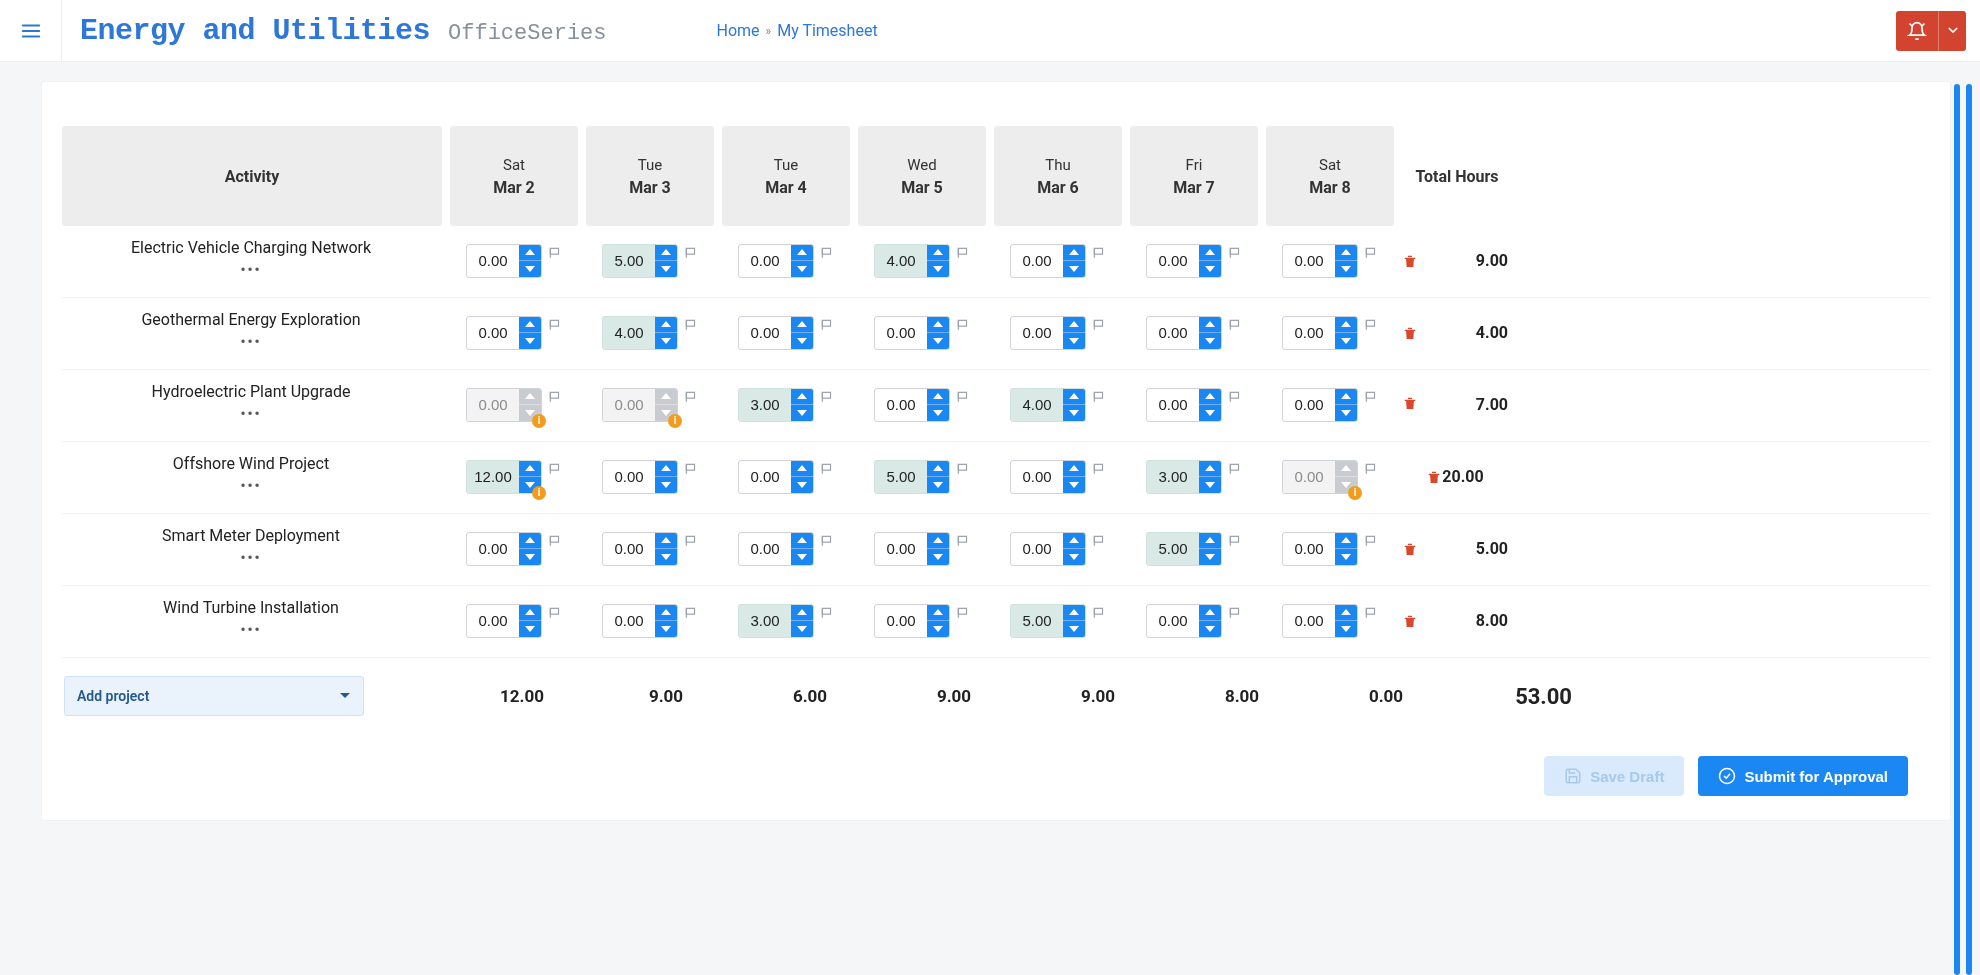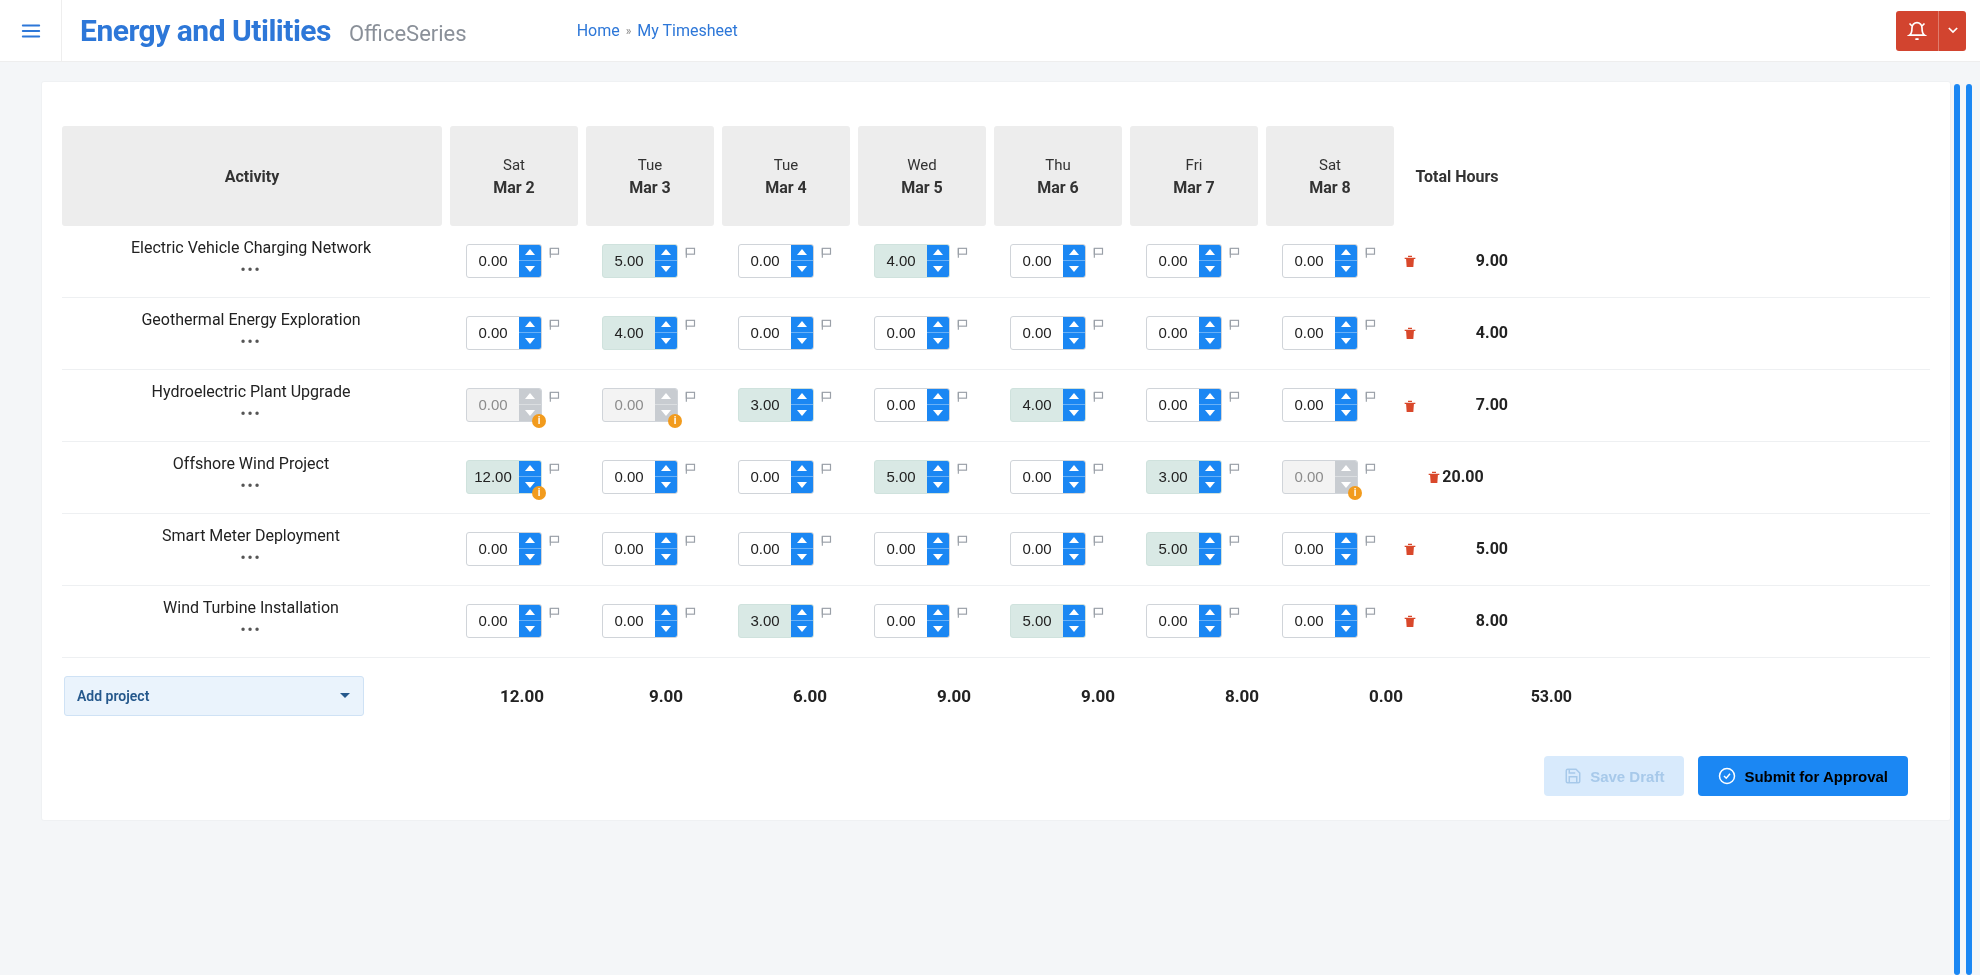--- a/index.html
+++ b/index.html
@@ -2,21 +2,21 @@
 <html><head>
 <meta charset="utf-8">
 <style>
   * { box-sizing: border-box; margin: 0; padding: 0; }
   body { font-family: -apple-system, BlinkMacSystemFont, "Segoe UI", Roboto, sans-serif; background: #f4f6f8; color: #222; font-size: 14px; }
 
   
   .header { background: #fff; display: flex; align-items: center; height: 62px; border-bottom: 1px solid #eee; position: relative; }
   .hamburger { width: 62px; height: 62px; display:flex; align-items:center; justify-content:center; border-right: 1px solid #eee; cursor:pointer; }
   .hamburger svg { width: 22px; height: 22px; stroke: #2d77d8; }
-  .brand { padding: 0 18px; display: flex; align-items: baseline; gap: 18px; }
+  .brand { padding: 0 18px; display: flex; align-items: baseline; gap: 18px; font-family: Liberation Mono, monospace; }
   .brand-title { font-size: 30px; font-weight: 700; color: #2d77d8; letter-spacing: -0.5px; }
   .brand-sub   { font-size: 22px; color: #8a9099; }
   .crumbs { margin-left: 92px; display:flex; align-items:center; gap:6px; font-size: 16px; }
   .crumbs a { color: #2d77d8; text-decoration: none; }
   .crumbs .sep { color: #888; font-size: 12px; }
   .header-right { margin-left: auto; margin-right: 14px; display:flex; }
   .bell-btn { width: 42px; height: 40px; background: #d2442f; display:flex; align-items:center; justify-content:center; cursor:pointer; border-radius: 3px 0 0 3px;}
   .bell-drop { width: 28px; height: 40px; background: #d2442f; border-left: 1px solid rgba(255,255,255,.3); display:flex; align-items:center; justify-content:center; cursor:pointer; border-radius: 0 3px 3px 0;}
   .bell-btn svg, .bell-drop svg { stroke: #fff; fill: none; }
 
@@ -58,28 +58,28 @@
   .trash { width:16px; height:16px; cursor:pointer; }
   .trash svg { width:16px; height:16px; fill:#d9482b; }
 
   .row-total { text-align:right; font-weight:700; font-size:16px; padding-right:4px;}
 
   
   .foot-row { display:grid; grid-template-columns: 380px repeat(7, 128px) 110px; gap:16px; padding: 18px 0 6px 0; align-items:center; }
   .add-proj { width: calc(100% - 80px); margin-left:2px; height: 40px; background:#eaf3fc; border:1px solid #cfe2f5; border-radius:3px; display:flex; align-items:center; justify-content:space-between; padding:0 12px; color:#25588c; font-weight:600; cursor:pointer; }
   .add-proj svg { width:12px; height:8px; fill:#25588c; }
   .col-total { text-align:center; font-weight:700; font-size:17px; }
-  .grand { text-align:right; font-weight:700; font-size:16px; padding-right:4px; }
+  .grand { text-align:right; font-weight:700; font-size:22px; padding-right:4px; }
 
   
   .actions { display:flex; justify-content:flex-end; gap:14px; margin: 34px 22px 0 0; }
   .btn { display:flex; align-items:center; gap:8px; height:40px; padding:0 20px; border-radius:4px; font-weight:600; font-size:15px; border:none; cursor:pointer; }
   .btn-draft { background:#d8eafc; color:#a7c9ea; cursor:default; }
   .btn-draft svg { stroke:#a7c9ea; fill:none; }
-  .btn-submit { background:#1b87f3; color:#000000; }
+  .btn-submit { background:#1b87f3; color:#ffffff; }
   .btn-submit svg { stroke:#fff; fill:none; }
 
 </style>
 </head>
 <body>
 
 <div class="header">
   <div class="hamburger">
     <svg viewBox="0 0 24 24" stroke-width="2" stroke-linecap="round">
         <line x1="3" y1="6" x2="21" y2="6"></line>
@@ -624,21 +624,21 @@
                     </svg>
                   </button>
                 </div>
               </div>
               <span class="flag"><svg viewBox="0 0 24 24" stroke-width="2">
                   <rect x="4" y="4" width="14" height="10"></rect>
                   <line x1="4" y1="4" x2="4" y2="20"></line>
                 </svg></span>
             </div>
             <div style="display: flex; flex-direction: column; gap: 6px;">
-              <div style="display:flex;align-items:flex-end;justify-content:space-between;">
+              <div style="display:flex;align-items:flex-start;justify-content:space-between;">
                 <span class="trash"><svg viewBox="0 0 24 24">
                     <path d="M6 7h12l-1 14H7L6 7zm3-3h6v2H9V4zM4 7h16v2H4V7z"></path>
                   </svg></span>
                 <span class="row-total">7.00</span>
               </div>
             </div>
           </div>
           <div class="body-row">
             <div class="act-cell">
               <span class="act-name">Offshore Wind Project</span>

